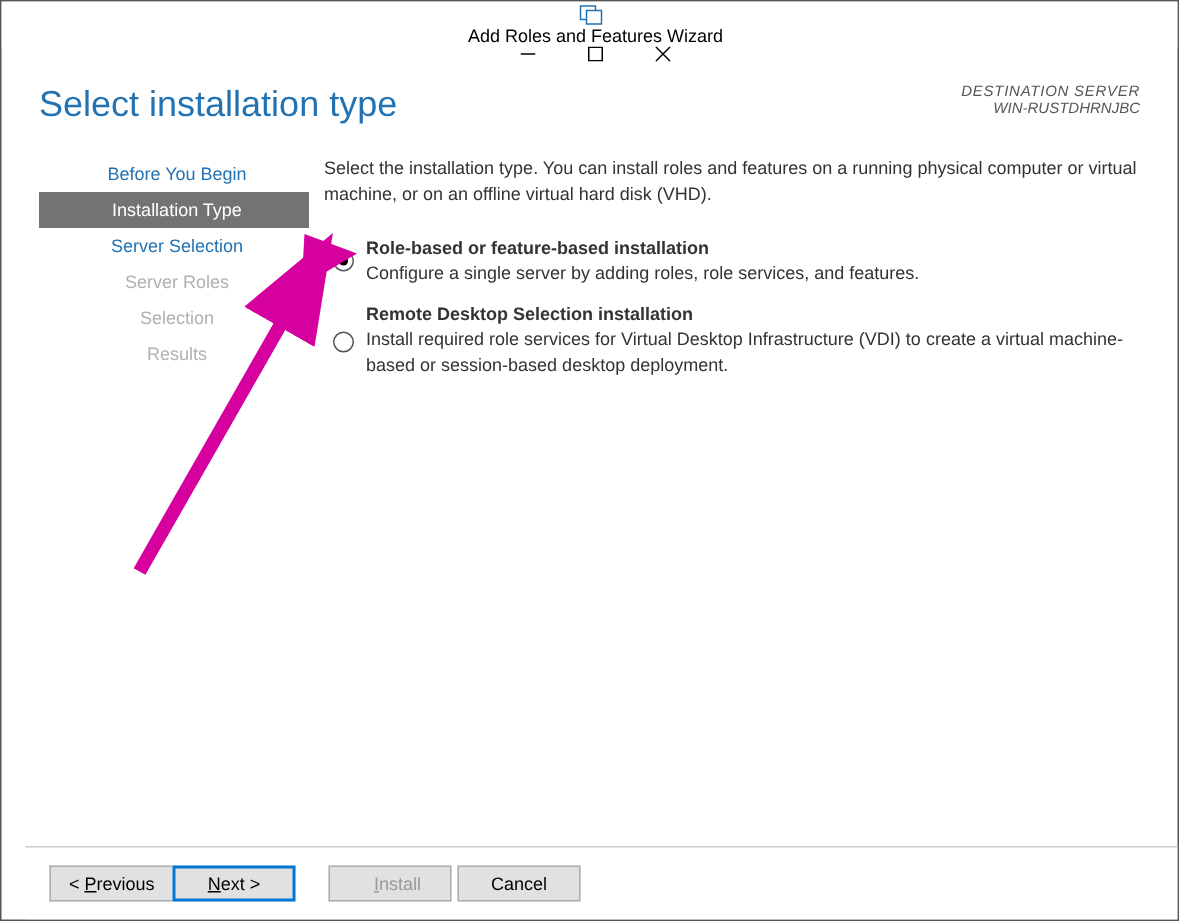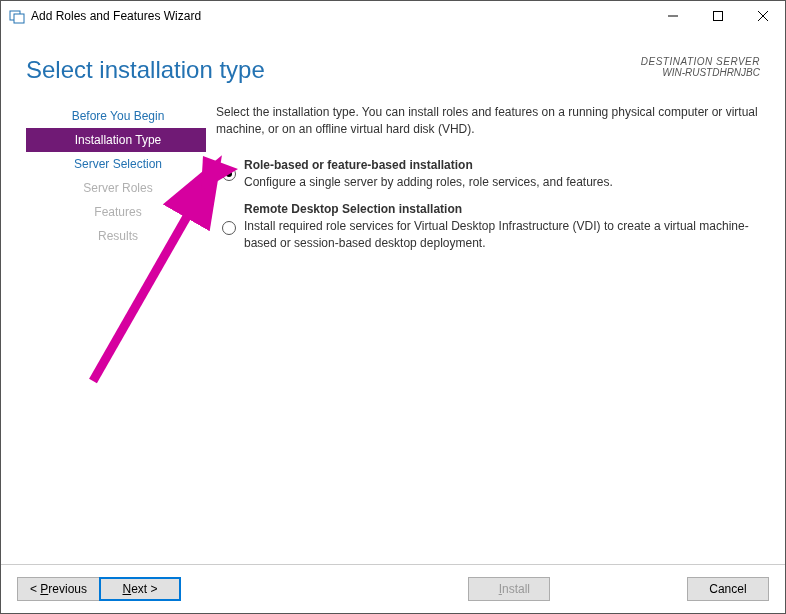--- a/index.html
+++ b/index.html
@@ -1,48 +1,48 @@
 <!DOCTYPE html>
 <html><head>
   <meta charset="utf-8">
   <style>
     * { margin: 0; padding: 0; box-sizing: border-box; font-family: "Segoe UI", sans-serif; }
     body { background: #fff; width: 786px; height: 614px; border: 1px solid #555; overflow: hidden; position: relative; }
     
-    .titlebar { height: 30px; display: flex; align-items: center; padding-left: 8px; background: #fff; }
+    .titlebar { height: 30px; display: flex; align-items: center; padding-left: 8px; background: #fff; flex-direction: column; }
     .titlebar-icon { width: 16px; height: 16px; margin-right: 6px; }
     .titlebar-text { font-size: 12px; color: #000; flex: 1; }
     .titlebar-controls { display: flex; height: 100%; }
     .titlebar-btn { width: 45px; height: 100%; display: flex; align-items: center; justify-content: center; font-size: 10px; cursor: pointer; }
     
     .header-section { display: flex; padding: 25px 25px 20px 25px; align-items: flex-start; }
     .page-title { color: #2372b2; font-size: 24px; font-weight: 300; flex: 1; }
     .dest-server { text-align: right; font-size: 10px; color: #555; font-style: italic; }
     .dest-server .label { letter-spacing: 0.5px; }
     
     .content-area { display: flex; padding: 0 25px; }
     
     .sidebar { width: 180px; flex-shrink: 0; margin-right: 10px; text-align: center; }
     .sidebar-item { padding: 5px 10px 5px 14px; font-size: 12px; color: #2372b2; cursor: pointer; }
-    .sidebar-item.active { background: #701a75; color: #fff; }
+    .sidebar-item.active { background: #737373; color: #fff; }
     .sidebar-item.disabled { color: #b0b0b0; cursor: default; }
     
     .main-panel { flex: 1; font-size: 12px; color: #333; }
     .main-intro { padding-bottom: 14px; line-height: 1.4; }
     
     .option-row { display: flex; align-items: center; padding: 6px 0 6px 6px; }
     .radio { width: 14px; height: 14px; border: 1px solid #555; border-radius: 50%; margin-right: 8px; margin-top: 1px; flex-shrink: 0; position: relative; }
     .radio.selected::after { content: ""; position: absolute; width: 6px; height: 6px; background: #000; border-radius: 50%; top: 3px; left: 3px; }
     .option-text { flex: 1; }
     .option-title { font-weight: bold; font-size: 12px; }
     .option-desc { font-size: 12px; color: #333; line-height: 1.4; padding-top: 2px; }
     
     .arrow-overlay { position: absolute; top: 140px; left: 42px; pointer-events: none; }
     
-    .footer { position: absolute; bottom: 0; left: 0; right: 0; border-top: 1px solid #ccc; padding: 12px 16px; display: flex; justify-content: space-between; gap: 4px; background: #fff; }
+    .footer { position: absolute; bottom: 0; left: 16px; right: 0; border-top: 1px solid #ccc; padding: 12px 16px; display: flex; justify-content: flex-start; gap: 4px; background: #fff; }
     .btn { min-width: 82px; height: 24px; font-size: 12px; border: 1px solid #adadad; background: #e1e1e1; cursor: pointer; padding: 0 10px; }
     .btn.default { border: 2px solid #0078d7; }
     .btn:disabled { color: #999; cursor: default; background: #e1e1e1; padding-left: 20px; }
     .btn .underline { text-decoration: underline; }
     .btn-gap { width: 14px; }
     .footer .btn + .btn { margin-left: 0; }
     .btn-group { display: flex; }
     .btn-group .btn:first-child { margin-right: 0; border-right: none; }
   </style>
 </head>
@@ -83,21 +83,21 @@
     <div>WIN-RUSTDHRNJBC</div>
   </div>
 </div>
 
 <div class="content-area">
   <div class="sidebar">
     <div class="sidebar-item">Before You Begin</div>
     <div class="sidebar-item active">Installation Type</div>
     <div class="sidebar-item">Server Selection</div>
     <div class="sidebar-item disabled">Server Roles</div>
-    <div class="sidebar-item disabled">Features</div>
+    <div class="sidebar-item disabled">Selection</div>
     <div class="sidebar-item disabled">Results</div>
   </div>
 
   <div class="main-panel">
     <div class="main-intro">Select the installation type. You can install roles and features on a running physical computer or virtual machine, or on an offline virtual hard disk (VHD).</div>
 
     <div class="option-row">
       <div class="radio selected"></div>
       <div class="option-text">
         <div class="option-title">Role-based or feature-based installation</div>

